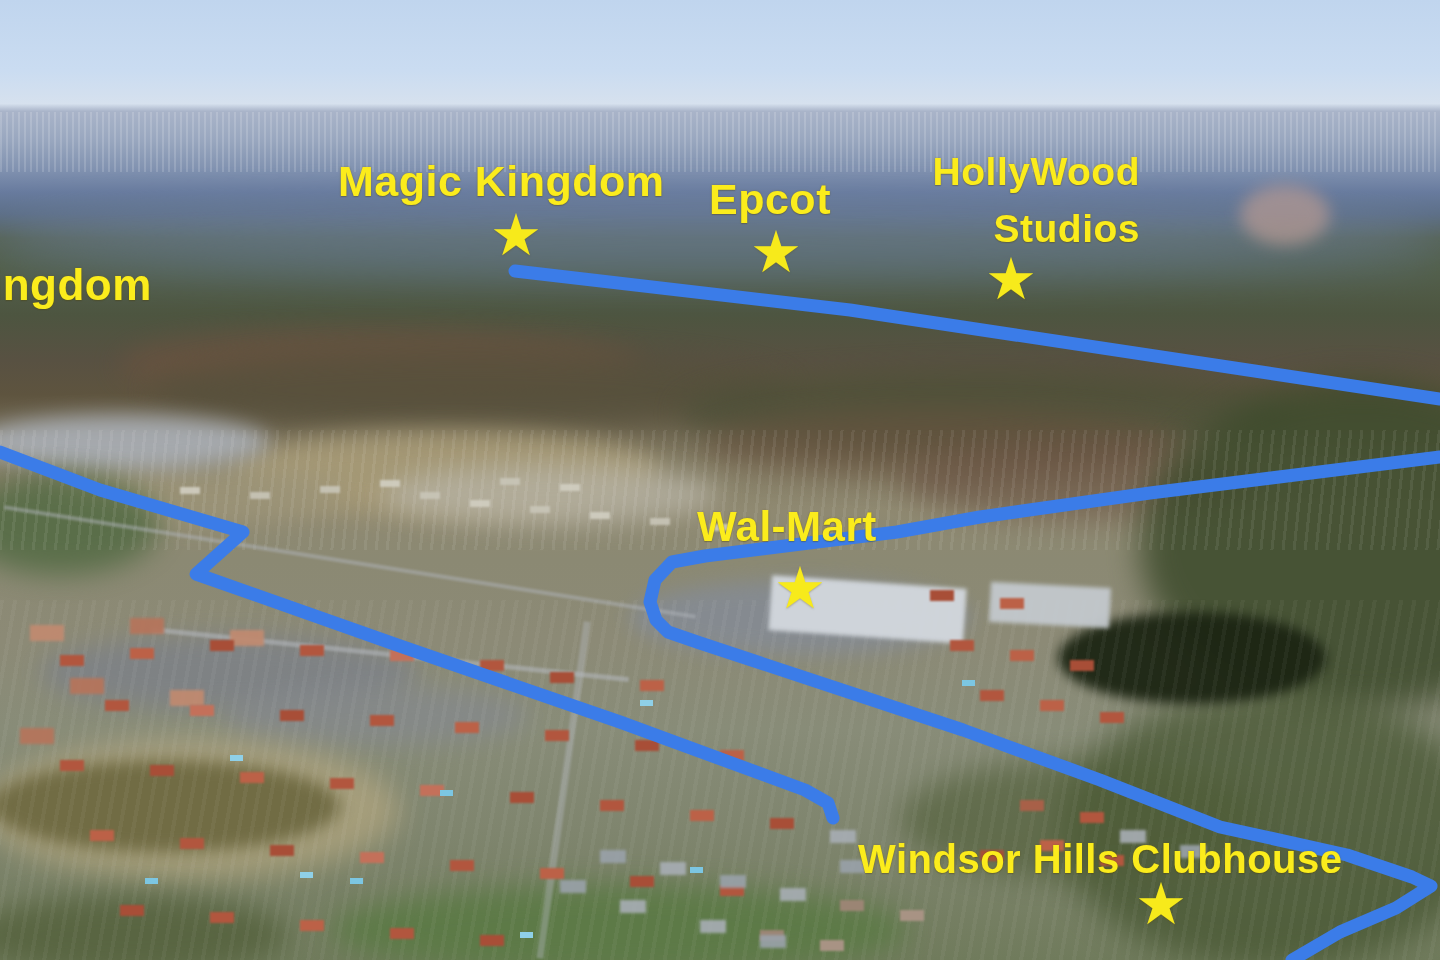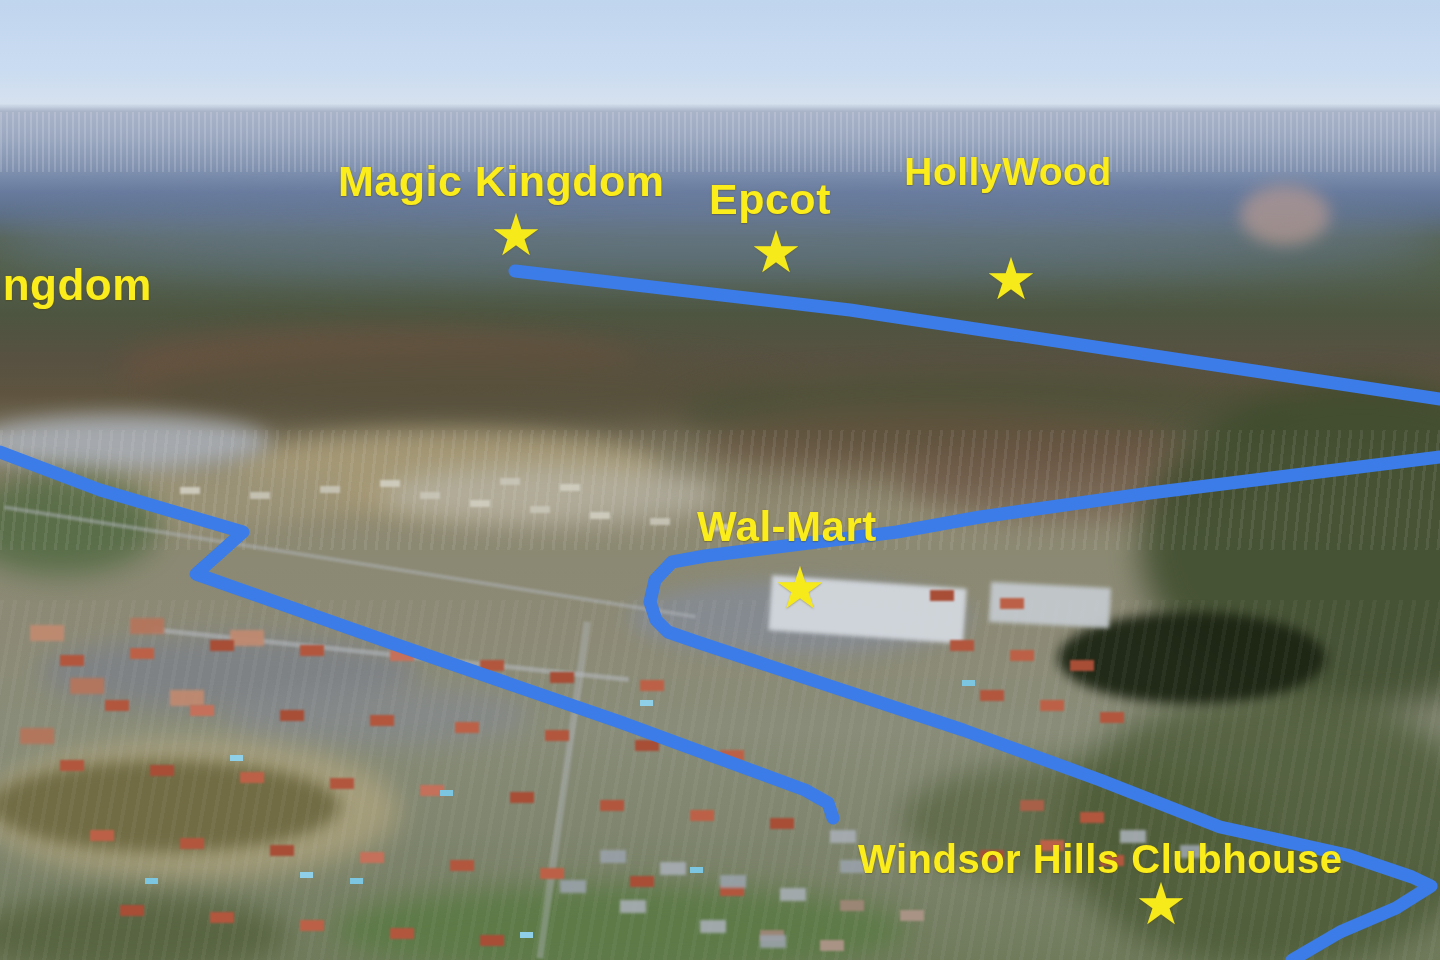--- a/index.html
+++ b/index.html
@@ -74,21 +74,21 @@
   
   .routes-svg{position:absolute;left:0;top:0;z-index:5;}
   .markers-layer{position:absolute;left:0;top:0;width:100%;height:100%;z-index:7;pointer-events:none;}
   .star{position:absolute;transform:translate(-50%,-54%);font-family:"DejaVu Sans",sans-serif;
     font-size:58px;color:#f7ea1b;text-shadow:0 1px 2px rgba(100,80,0,.35);line-height:1;}
   .map-label{position:absolute;z-index:8;font-weight:bold;color:#fbec1c;white-space:nowrap;
     text-shadow:0 0 2px rgba(110,90,10,.45),0 1px 1px rgba(70,60,0,.3);letter-spacing:.5px;}
   .lbl-animal{left:-10px;top:260px;font-size:44px;}
   .lbl-magic{left:338px;top:157px;font-size:43px;}
   .lbl-epcot{left:709px;top:175px;font-size:43px;}
-  .lbl-holly{left:876px;top:143px;font-size:39px;width:264px;text-align:center;line-height:1.47;white-space:normal;}
+  .lbl-holly{left:876px;top:143px;font-size:39px;width:264px;text-align:right;line-height:1.47;white-space:normal;}
   .lbl-walmart{left:697px;top:503px;font-size:42px;}
   .lbl-windsor{left:858px;top:837px;font-size:40px;}
 </style>
 </head>
 <body>
 
 <div class="stage">
 
   <div>
     <div class="blob b-haze1"></div>
@@ -142,17 +142,18 @@
       <span class="star" style="left: 1011px; top: 281px;">★</span>
       <span class="star" style="left: 800px; top: 590px;">★</span>
       <span class="star" style="left: 1161px; top: 906px;">★</span>
     </div>
 
   <div class="map-label lbl-animal">ingdom</div>
   <div class="map-label lbl-epcot">Epcot</div>
   <div class="map-label lbl-magic">Magic Kingdom</div>
   <div class="map-label lbl-holly">
     <div>HollyWood</div>
+    <div>Studios</div>
   </div>
   <div class="map-label lbl-windsor">Windsor Hills Clubhouse</div>
   <div class="map-label lbl-walmart">Wal-Mart</div>
 
 </div>
 
 </body></html>

